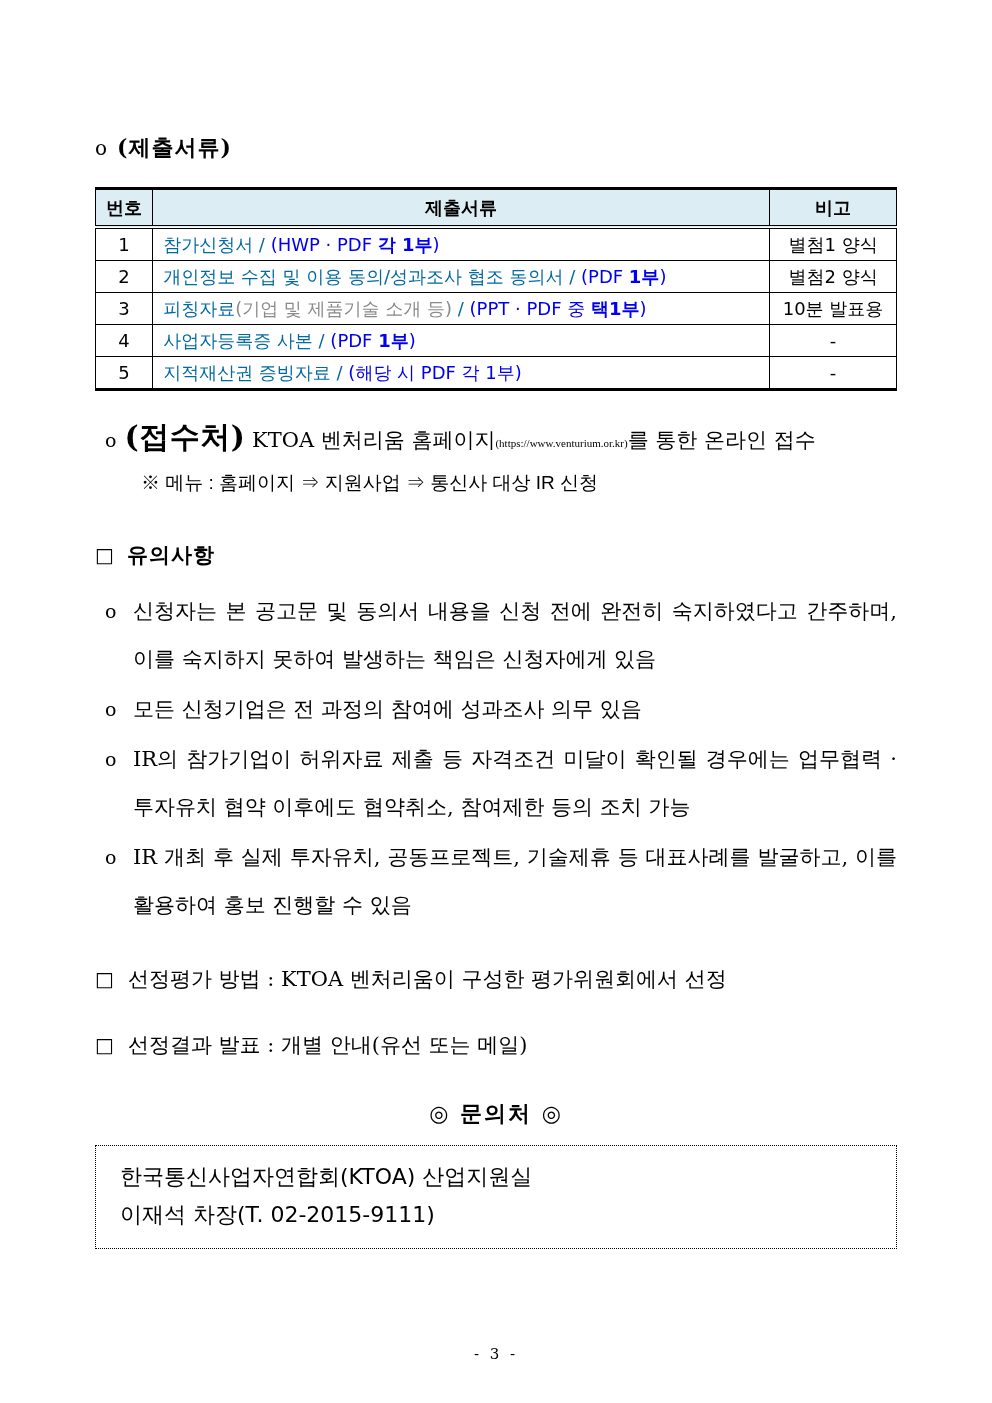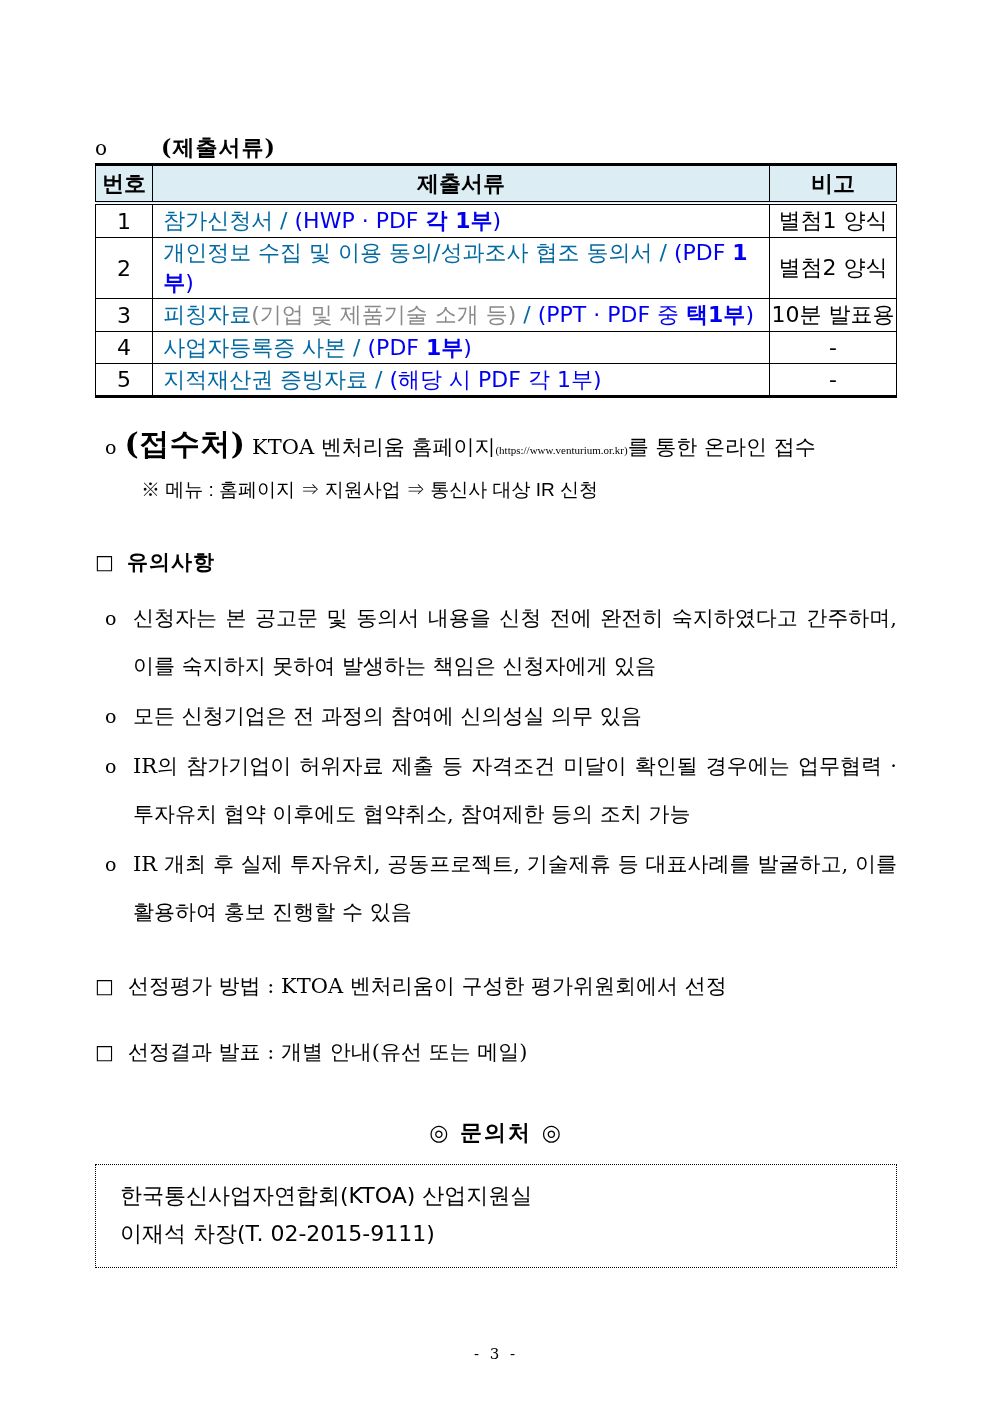--- a/index.html
+++ b/index.html
@@ -10,29 +10,29 @@
     background: #ffffff;
     font-family: "DejaVu Serif", serif;
     color: #000;
     overflow: hidden;
   }
   .content { padding: 132px 95px 0 95px; }
 
   
   .h-line { font-size: 22px; line-height: 30px; }
   .h-line .bullet-o { font-size: 20px; font-weight: 400; margin-right: 10px; }
-  .h-line .h-bold { font-weight: 700; letter-spacing: 1px; margin-left: 44px; }
+  .h-line .h-bold { font-weight: 700; letter-spacing: 1px; }
 
   
   table.doc-table {
     width: 100%;
     border-collapse: collapse;
-    margin-top: 0;
-    font-family: "DejaVu Sans", "Liberation Sans", sans-serif;
-    font-size: 22px;
+    margin-top: 24px;
+    font-family: "DejaVu Sans", "Liberation Sans", sans-serif;
+    font-size: 18px;
     table-layout: fixed;
   }
   table.doc-table th, table.doc-table td { border: 1.5px solid #000; }
   table.doc-table { border-top: 3px solid #000; border-bottom: 3px solid #000; }
   table.doc-table thead th {
     background: var(--table-header-bg, #ddedf4);
     font-weight: 700;
     height: 33px;
     text-align: center;
     border-bottom: 4px double #000;
@@ -83,21 +83,21 @@
     position: absolute; left: 46px; top: 12px;
     font-family: "DejaVu Sans", "Liberation Sans", sans-serif;
     font-weight: 700; font-size: 25px; letter-spacing: 2px;
   }
 
   
   .selection-item { margin-top: 34px; font-size: 21px; line-height: 32px; word-break: keep-all; }
   .selection-item .sq { font-size: 20px; margin-right: 14px; }
 
   
-  .contact-heading { margin-top: 50px; text-align: center; font-size: 22px; font-weight: 700; letter-spacing: 2px; }
+  .contact-heading { margin-top: 38px; text-align: center; font-size: 22px; font-weight: 700; letter-spacing: 2px; }
   .contact-box {
     margin-top: 16px;
     border: 1.5px dotted #000;
     padding: 12px 0 14px 24px;
     font-family: "DejaVu Sans", "Liberation Sans", sans-serif;
     font-size: 22px; line-height: 38px;
   }
   .contact-box p { margin: 0; }
 
   
@@ -163,21 +163,21 @@
     <div class="section-heading">
       <span class="sq">□</span><span>유의사항</span>
     </div>
     <div class="caution-list">
       <div class="caution-item">
         <span class="bullet-o">o</span>
         <span class="c-text">신청자는 본 공고문 및 동의서 내용을 신청 전에 완전히 숙지하였다고 간주하며, 이를 숙지하지 못하여 발생하는 책임은 신청자에게 있음</span>
       </div>
       <div class="caution-item">
         <span class="bullet-o">o</span>
-        <span class="c-text">모든 신청기업은 전 과정의 참여에 신의성실 의무 있음</span>
+        <span class="c-text">모든 신청기업은 전 과정의 참여에 성과조사 의무 있음</span>
       </div>
       <div class="caution-item">
         <span class="bullet-o">o</span>
         <span class="c-text">IR의 참가기업이 허위자료 제출 등 자격조건 미달이 확인될 경우에는 업무협력 · 투자유치 협약 이후에도 협약취소, 참여제한 등의 조치 가능</span>
       </div>
       <div class="caution-item">
         <span class="bullet-o">o</span>
         <span class="c-text">IR 개최 후 실제 투자유치, 공동프로젝트, 기술제휴 등 대표사례를 발굴하고, 이를 활용하여 홍보 진행할 수 있음</span>
       </div>
     </div>

